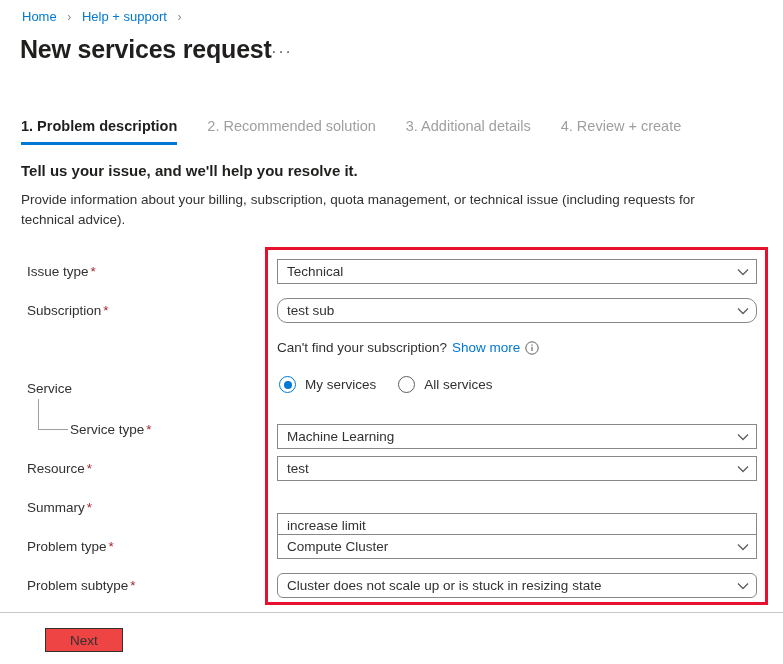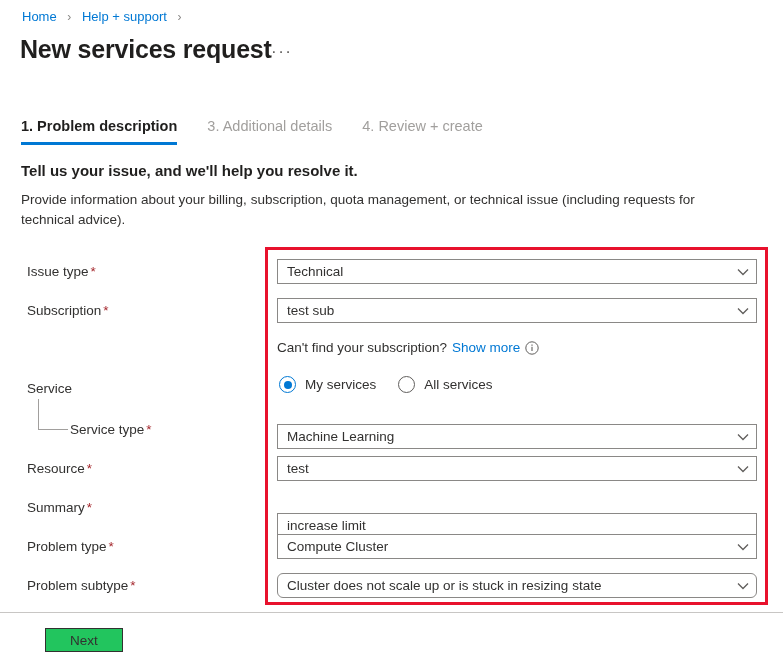--- a/index.html
+++ b/index.html
@@ -246,21 +246,21 @@
     background: #c8c6c4;
   }
   #next-button {
     position: absolute;
     left: 45px;
     top: 628px;
     width: 78px;
     height: 24px;
     box-sizing: border-box;
     border: 1px solid #323130;
-    background: #22c55e;
+    background: #ef4444;
     font-size: 13.5px;
     color: #323130;
     font-family: "Liberation Sans", sans-serif;
     cursor: pointer;
     display: flex;
     align-items: center;
     justify-content: center;
   }
 </style>
 </head>
@@ -271,20 +271,21 @@
   <span class="sep">›</span>
   <span class="crumb">Help + support</span>
   <span class="sep">›</span>
 </div>
 
 <div id="page-title">New services request</div>
 <div id="title-more">···</div>
 
 <div id="tabs">
   <div class="tab active">1. Problem description</div>
+  <div class="tab">2. Recommended solution</div>
   <div class="tab">3. Additional details</div>
   <div class="tab">4. Review + create</div>
 </div>
 
 <div id="intro-heading">Tell us your issue, and we'll help you resolve it.</div>
 <div id="intro-text">Provide information about your billing, subscription, quota management, or technical issue (including requests for technical advice).</div>
 
 <div class="label" style="left:27px; top:263px;">
   <span>Issue type</span><span class="req">*</span>
 </div>
@@ -321,21 +322,21 @@
 
 <div class="field" style="top:259px;">
   <span class="val">Technical</span>
   <span class="chev">
     <svg width="12" height="8" viewBox="0 0 12 8">
         <polyline points="1,1.5 6,6.5 11,1.5" fill="none" stroke="#605e5c" stroke-width="1.3"></polyline>
       </svg>
   </span>
 </div>
 
-<div class="field" style="top:298px;">
+<div class="field" style="top:298px;border-radius:10px;">
   <span class="val">test sub</span>
   <span class="chev">
     <svg width="12" height="8" viewBox="0 0 12 8">
         <polyline points="1,1.5 6,6.5 11,1.5" fill="none" stroke="#605e5c" stroke-width="1.3"></polyline>
       </svg>
   </span>
 </div>
 
 <div id="showmore-row">
   <span>Can't find your subscription?</span>

